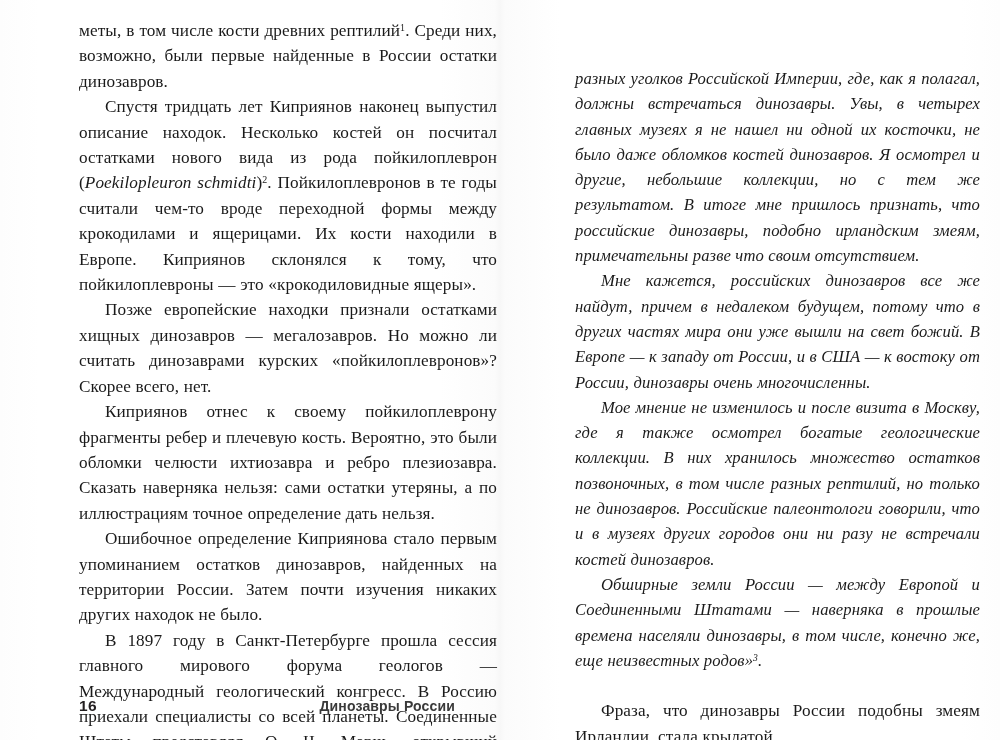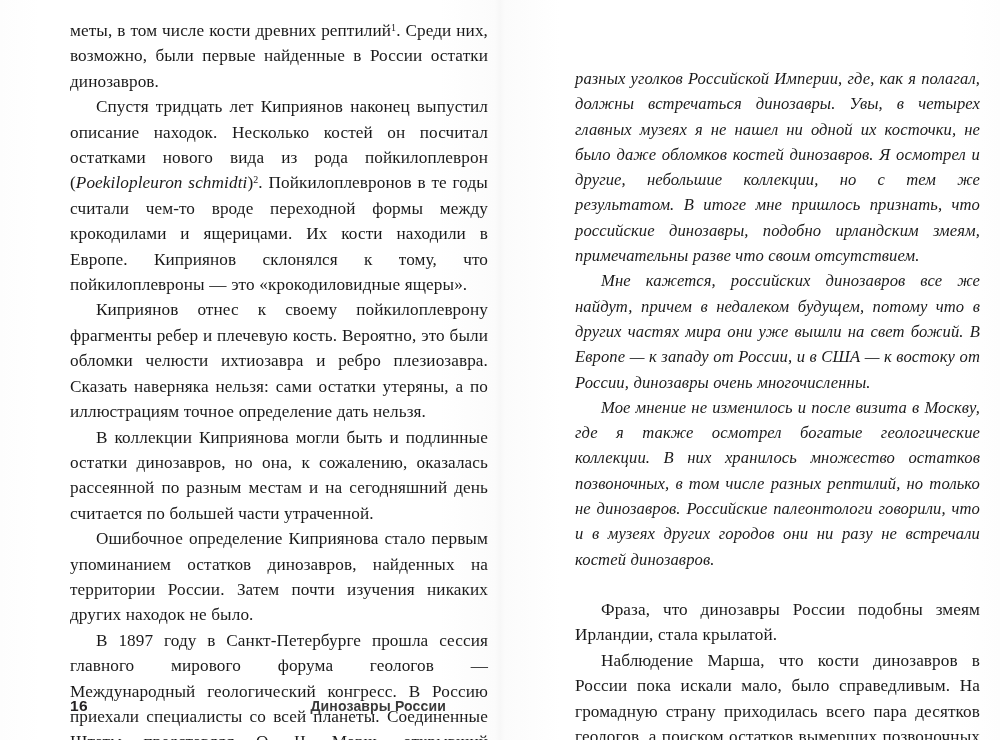--- a/index.html
+++ b/index.html
@@ -40,21 +40,21 @@
         #fdfdfd 100%);
     pointer-events: none;
   }
 
   .page {
     position: absolute;
     top: 0;
     height: 740px;
     box-sizing: border-box;
   }
-  .page-left  { left: 8px;    width: 500px; padding-left: 31px; }
+  .page-left  { left: 17px;    width: 500px; padding-left: 31px; }
   .page-right { left: 500px; width: 500px; margin-top: 48px; }
 
   .textblock {
     position: absolute;
     top: 18px;
   }
   .page-left .textblock  { left: 62px;  width: 418px; }
   .page-right .textblock { left: 575px; width: 405px; }
   .page-right .textblock { left: 75px;  width: 405px; }
 
@@ -127,38 +127,39 @@
 <div class="spread">
   <div class="paper-tone"></div>
 
   <div class="page page-left">
     <div class="textblock">
 
       <p class="noindent"><span>меты, в том числе кости древних рептилий</span><sup>1</sup><span>. Среди них, возможно, были первые найденные в России остатки динозавров.</span></p>
 
       <p><span>Спустя тридцать лет Киприянов наконец выпустил описание находок. Несколько костей он посчитал остатками нового вида из рода пойкилоплеврон (</span><em>Poekilopleuron schmidti</em><span>)</span><sup>2</sup><span>. Пойкилоплевронов в те годы считали чем-то вроде переходной формы между крокодилами и ящерицами. Их кости находили в Европе. Киприянов склонялся к тому, что пойкилоплевроны — это «крокодиловидные ящеры».</span></p>
 
+      <p>Позже европейские находки признали остатками хищных динозавров — мегалозавров. Но можно ли считать динозаврами курских «пойкилоплевронов»? Скорее всего, нет.</p>
       <p>Киприянов отнес к своему пойкилоплеврону фрагменты ребер и плечевую кость. Вероятно, это были обломки челюсти ихтиозавра и ребро плезиозавра. Сказать наверняка нельзя: сами остатки утеряны, а по иллюстрациям точное определение дать нельзя.</p>
-      <p>В коллекции Киприянова могли быть и подлинные остатки динозавров, но она, к сожалению, оказалась рассеянной по разным местам и на сегодняшний день считается по большей части утраченной.</p>
       <p>Ошибочное определение Киприянова стало первым упоминанием остатков динозавров, найденных на территории России. Затем почти изучения никаких других находок не было.</p>
       <p>В 1897 году в Санкт-Петербурге прошла сессия главного мирового форума геологов — Международный геологический конгресс. В Россию приехали специалисты со всей планеты. Соединенные Штаты представлял О. Ч. Марш, открывший грандиозные кладбища динозавров на Диком Западе. Он осмотрел коллекции в Москве и Петербурге и написал:</p>
 
     </div>
 
     <div class="folio folio-left">16</div>
     <div class="runhead runhead-left">Динозавры России</div>
   </div>
 
   <div class="page page-right">
     <div class="textblock">
 
       <p class="italic noindent">разных уголков Российской Империи, где, как я полагал, должны встречаться динозавры. Увы, в четырех главных музеях я не нашел ни одной их косточки, не было даже обломков костей динозавров. Я осмотрел и другие, небольшие коллекции, но с тем же результатом. В итоге мне пришлось признать, что российские динозавры, подобно ирландским змеям, примечательны разве что своим отсутствием.</p>
       <p class="italic">Мне кажется, российских динозавров все же найдут, причем в недалеком будущем, потому что в других частях мира они уже вышли на свет божий. В Европе — к западу от России, и в США — к востоку от России, динозавры очень многочисленны.</p>
       <p class="italic">Мое мнение не изменилось и после визита в Москву, где я также осмотрел богатые геологические коллекции. В них хранилось множество остатков позвоночных, в том числе разных рептилий, но только не динозавров. Российские палеонтологи говорили, что и в музеях других городов они ни разу не встречали костей динозавров.</p>
 
+      <p class="italic"><span>Обширные земли России — между Европой и Соединенными Штатами — наверняка в прошлые времена населяли динозавры, в том числе, конечно же, еще неизвестных родов»</span><sup>3</sup><span>.</span></p>
 
       <p class="gap-before">Фраза, что динозавры России подобны змеям Ирландии, стала крылатой.</p>
       <p>Наблюдение Марша, что кости динозавров в России пока искали мало, было справедливым. На громадную страну приходилась всего пара десятков геологов, а поиском остатков вымерших позвоночных занимался всего один — В. П. Амалицкий, но и он искал не динозавров, а более древних животных пермского периода.</p>
 
     </div>
 
     <div class="folio folio-right">17</div>
     <div class="runhead runhead-right">История изучения динозавровых фаун России</div>
   </div>
 </div>

